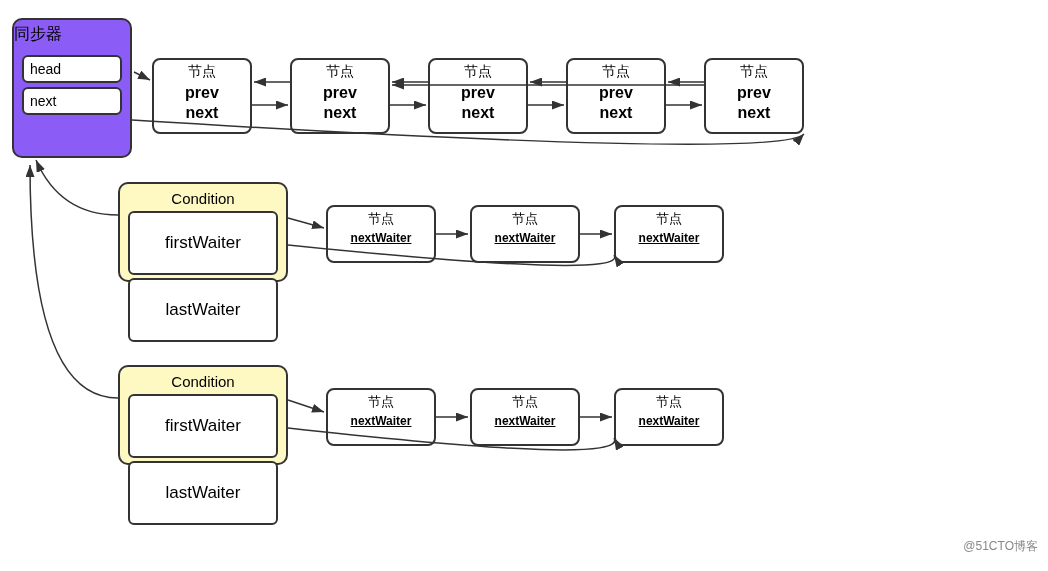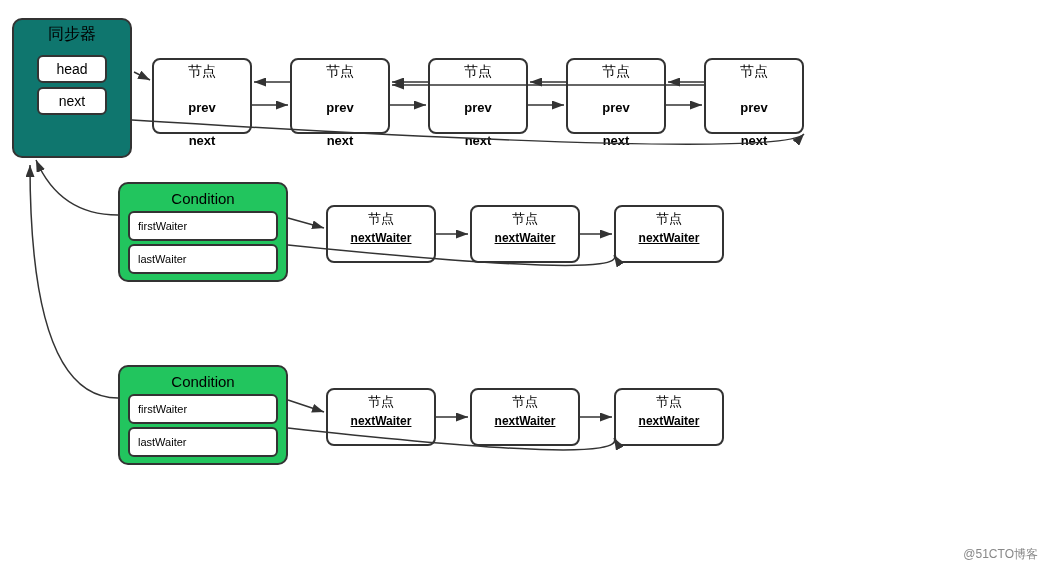--- a/index.html
+++ b/index.html
@@ -14,84 +14,82 @@
     .diagram-container {
       position: relative;
       width: 1048px;
       height: 571px;
     }
     
     .box {
       position: absolute;
       border: 2px solid #333;
       border-radius: 8px;
-      background: #0f766e;
-      text-align: center;
+      background: #8b5cf6;
     }
     
     .sync-box {
       left: 12px;
       top: 18px;
       width: 120px;
       height: 140px;
       border-radius: 10px;
     }
     .sync-title {
       font-size: 16px;
       padding: 4px 0 6px 0;
       font-weight: normal;
     }
     .sync-inner {
       margin: 4px auto;
-      width: 70px;
+      width: 100px;
       border: 2px solid #333;
       border-radius: 6px;
       padding: 4px 6px;
       font-size: 14px;
       background: #fff;
     }
     
     .node-box {
       border: 2px solid #333;
       border-radius: 8px;
       background: #fff;
       text-align: center;
       position: absolute;
     }
     .node-title {
       font-size: 14px;
       padding: 3px 0 2px 0;
     }
     .node-field {
-      font-size: 13px;
+      font-size: 16px;
       font-weight: bold;
       padding: 1px 0;
-      margin-top: 16px;
     }
     
     .cond-box {
       border: 2px solid #333;
       border-radius: 10px;
-      background: #22c55e;
+      background: #fef9c3;
       position: absolute;
       padding: 6px 8px;
     }
     .cond-title {
       font-size: 15px;
       text-align: center;
       margin-bottom: 4px;
     }
     .cond-inner {
       border: 2px solid #333;
       border-radius: 6px;
-      padding: 7px 8px;
-      font-size: 11px;
+      padding: 20px 8px;
+      font-size: 17px;
       margin: 3px 0;
       background: #fff;
-      text-align: left;
+      text-align: center;
     }
     
     .waiter-box {
       border: 2px solid #333;
       border-radius: 8px;
       background: #fff;
       text-align: center;
       position: absolute;
     }
     .waiter-title {
@@ -106,21 +104,21 @@
     }
     svg.arrows {
       position: absolute;
       top: 0; left: 0;
       width: 1048px;
       height: 571px;
       pointer-events: none;
     }
     .watermark {
       position: absolute;
-      bottom: 8px;
+      bottom: 16px;
       right: 10px;
       font-size: 12px;
       color: #888;
     }
   </style>
 </head>
 <body>
 
 <div class="diagram-container">
 

